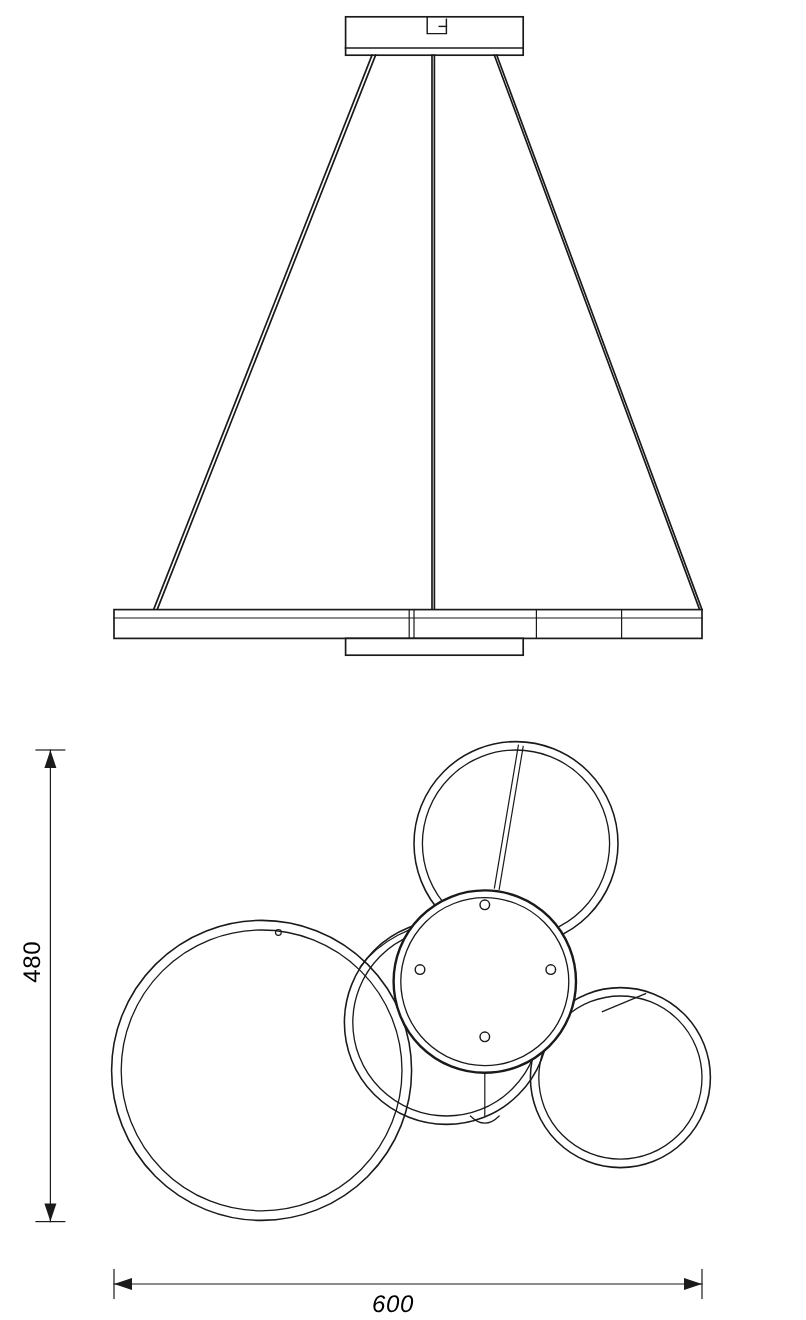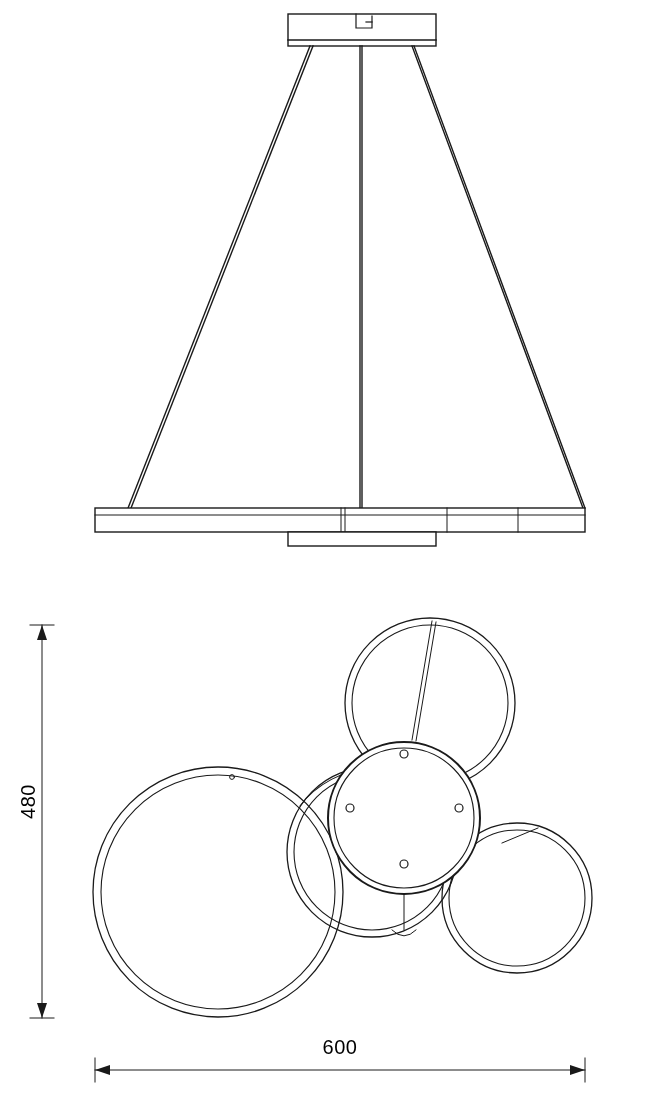--- a/index.html
+++ b/index.html
@@ -39,23 +39,23 @@
   #label-height {
     left: 8px;
     top: 790px;
     width: 40px;
     text-align: center;
     transform: rotate(-90deg);
     transform-origin: center center;
   }
   #label-width {
     left: 310px;
-    top: 1036px;
+    top: 1076px;
     width: 60px;
-    text-align: center;
+    font-style: italic;
   }
 </style>
 </head>
 <body>
 
 <div id="sheet">
 
   <svg class="drawing" viewBox="0 0 672 1100">
     <g fill="none" stroke="#1a1a1a" stroke-width="1.4" stroke-linecap="square">
 

